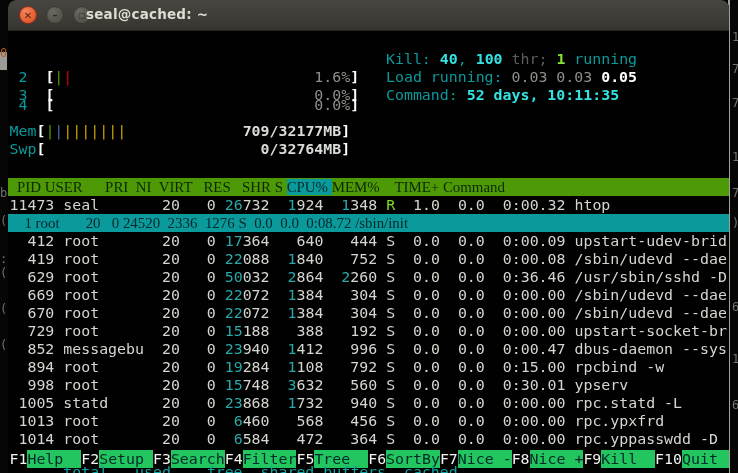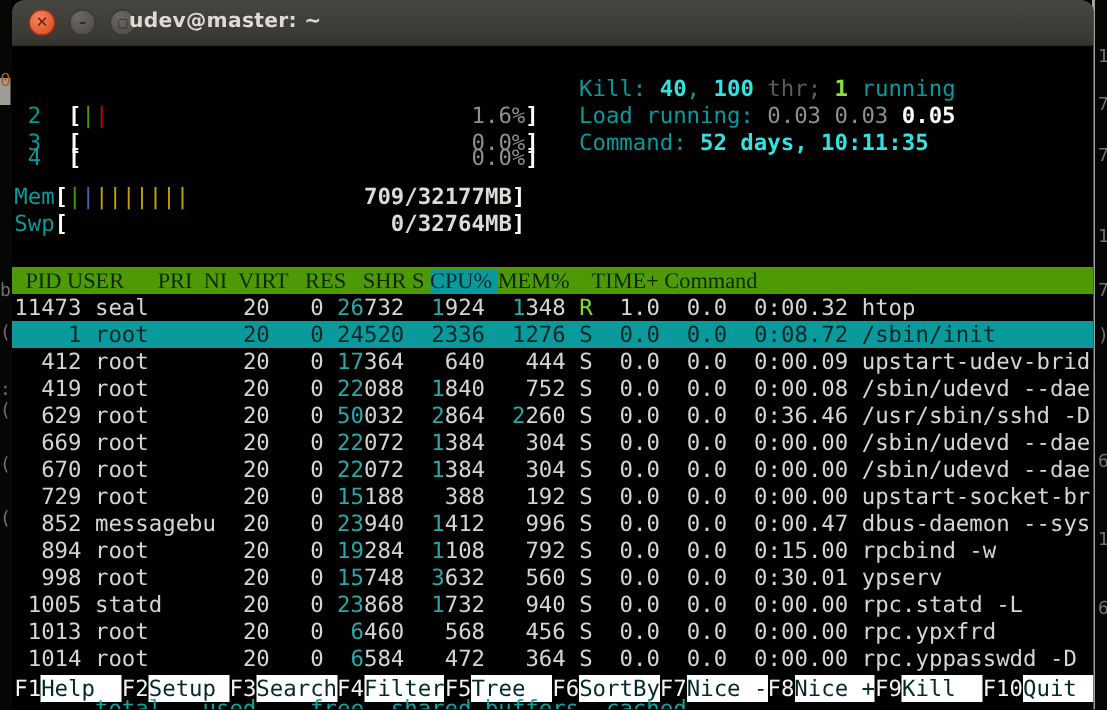--- a/index.html
+++ b/index.html
@@ -46,25 +46,25 @@
   .g{color:#7ddc2e}                      
   .dk{color:#5a5d58}                     
   .gr{color:#8e918a}                     
   .wb{color:#ffffff;font-weight:bold}    
   .lb{color:#d9ddd5;font-weight:bold}    
   .b-green{color:#4e9a06}.b-red{color:#cc0000}.b-blue{color:#3969a8}.b-yellow{color:#c4a000}
 
   .hdr{background:#4e9a06;}
   .hdr span{color:#0d2801;font-family:Liberation Serif, serif;}
   .hdr span.sorted{background:#0a9a9c;color:#03292b;}
-  .sel{background:#0a9a9c;}
+  .sel{background:#0a9a9c;font-family:Liberation Serif, serif;}
   .sel span{color:#04272a !important;font-weight:normal !important;}
 
   .fkk{color:#f2f2f0;}
-  .fkl{background:#ffffff;color:#04292c;}
+  .fkl{background:#22c55e;color:#04292c;}
   .partial{color:#0fa3a3;}
 </style>
 </head>
 <body>
 
 <div id="sliver-left" class="sliver">
   <div id="bg-scroll"></div>
 <span class="bgmark orange" style="left: 0px; top: 46px;">0</span>
     <span class="bgmark" style="left: 0px; top: 186px;">b</span>
     <span class="bgmark" style="left: 0px; top: 214px;">(</span>
@@ -89,21 +89,21 @@
   <div id="titlebar">
     <div id="btn-close" class="tbtn">
       <span>✕</span>
     </div>
     <div id="btn-min" class="tbtn">
       <span>–</span>
     </div>
     <div id="btn-max" class="tbtn">
       <span style="font-size:8px;">▢</span>
     </div>
-    <div id="win-title">udev@master: ~</div>
+    <div id="win-title">seal@cached: ~</div>
   </div>
   <div id="term">
       <div class="tline" style="top: 38px;"><span class="d"> </span><span class="t">2</span><span class="d">  </span><span class="wb">[</span><span class="b-green">|</span><span class="b-red">|</span><span class="d">                           </span><span class="gr">1.6%</span><span class="wb">]</span></div>
       <div class="tline" style="top: 56px;"><span class="d"> </span><span class="t">3</span><span class="d">  </span><span class="wb">[</span><span class="d">                             </span><span class="gr">0.0%</span><span class="wb">]</span></div>
       <div class="tline" style="top: 66px;"><span class="d"> </span><span class="t">4</span><span class="d">  </span><span class="wb">[</span><span class="d">                             </span><span class="gr">0.0%</span><span class="wb">]</span></div>
       <div class="tline" style="top: 92px;"><span class="t">Mem</span><span class="wb">[</span><span class="b-green">|</span><span class="b-blue">|</span><span class="b-yellow">|</span><span class="b-yellow">|</span><span class="b-yellow">|</span><span class="b-yellow">|</span><span class="b-yellow">|</span><span class="b-yellow">|</span><span class="b-yellow">|</span><span class="d">             </span><span class="lb">709/32177MB</span><span class="wb">]</span></div>
       <div class="tline" style="top: 110px; text-align: right;"><span class="t">Swp</span><span class="wb">[</span><span class="d">                        </span><span class="lb">0/32764MB</span><span class="wb">]</span></div>
       <div class="tline" style="top: 20px; left: 378px;"><span class="t">Kill: </span><span class="cb">40</span><span class="t">, </span><span class="cb">100</span><span class="d"> </span><span class="dk">thr;</span><span class="d"> </span><span class="gb">1</span><span class="t"> running</span></div>
       <div class="tline" style="top: 38px; left: 378px;"><span class="t">Load running: </span><span class="gr">0.03 </span><span class="gr">0.03 </span><span class="wb">0.05</span></div>
       <div class="tline" style="top: 56px; left: 378px;"><span class="t">Command: </span><span class="cb">52 days, 10:11:35</span></div>

